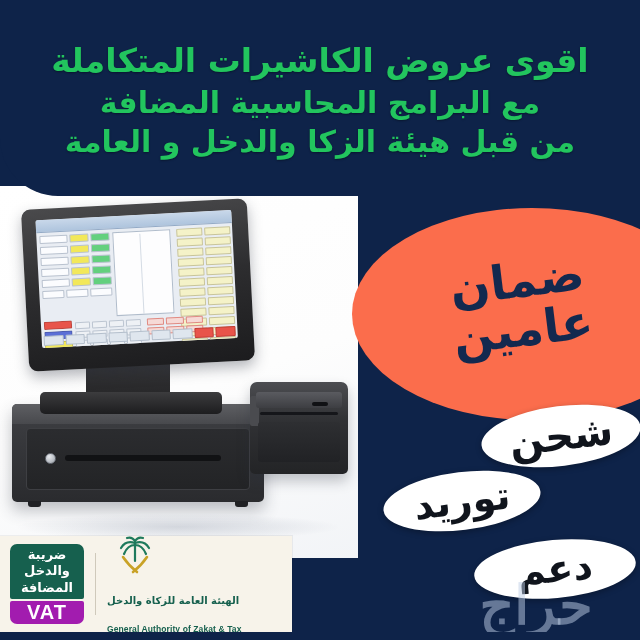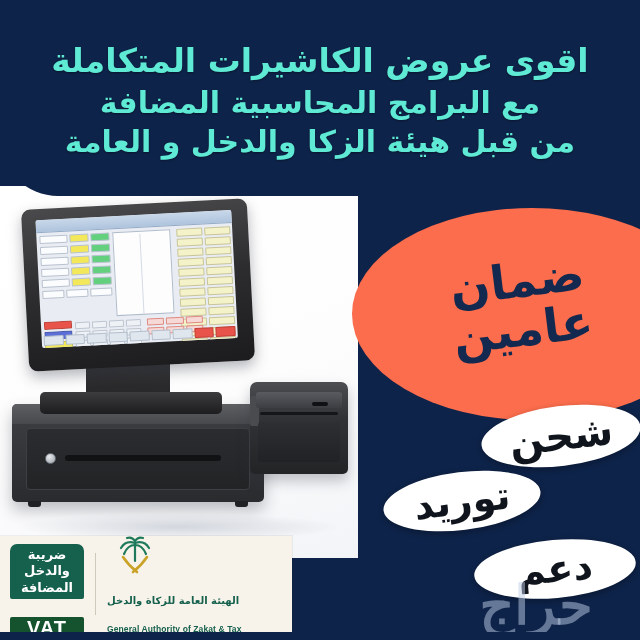--- a/index.html
+++ b/index.html
@@ -22,21 +22,21 @@
     width:640px; height:196px;
     background:#0e2349;
     border-bottom-left-radius:58px;
     z-index:6;
     display:flex; flex-direction:column;
     align-items:center; justify-content:center;
     padding-top:6px;
   }
   .hline {
     direction:rtl; unicode-bidi:bidi-override;
-    color:#5eead4;
+    color:#22c55e;
     font-family:"DejaVu Sans", sans-serif;
     font-weight:700;
     white-space:nowrap;
     text-align:center;
     line-height:1.06;
     text-shadow:0 1px 2px rgba(0,0,0,.35);
   }
   .hline1 { font-size:33px; letter-spacing:0px; margin-bottom:8px; }
   .hline2 { font-size:30px; margin-bottom:8px; }
   .hline3 { font-size:30px; }
@@ -291,25 +291,25 @@
   }
   .vat-green i {
     font-style:normal;
     color:#ffffff;
     font-family:"DejaVu Sans", sans-serif;
     font-size:13px; font-weight:700;
     line-height:1.25;
     white-space:nowrap;
   }
   .vat-gold {
-    background:#14532d;
+    background:#a21caf;
     border-radius:2px 2px 7px 7px;
     height:25px;
     display:flex; align-items:center; justify-content:center;
-    margin-top:18px;
+    margin-top:2px;
   }
   .vat-gold b {
     color:#ffffff;
     font-family:"Liberation Sans", sans-serif;
     font-size:20px; font-weight:700;
     letter-spacing:1px;
   }
   .vat-div {
     width:1px; height:62px;
     background:#cfc9bb;

